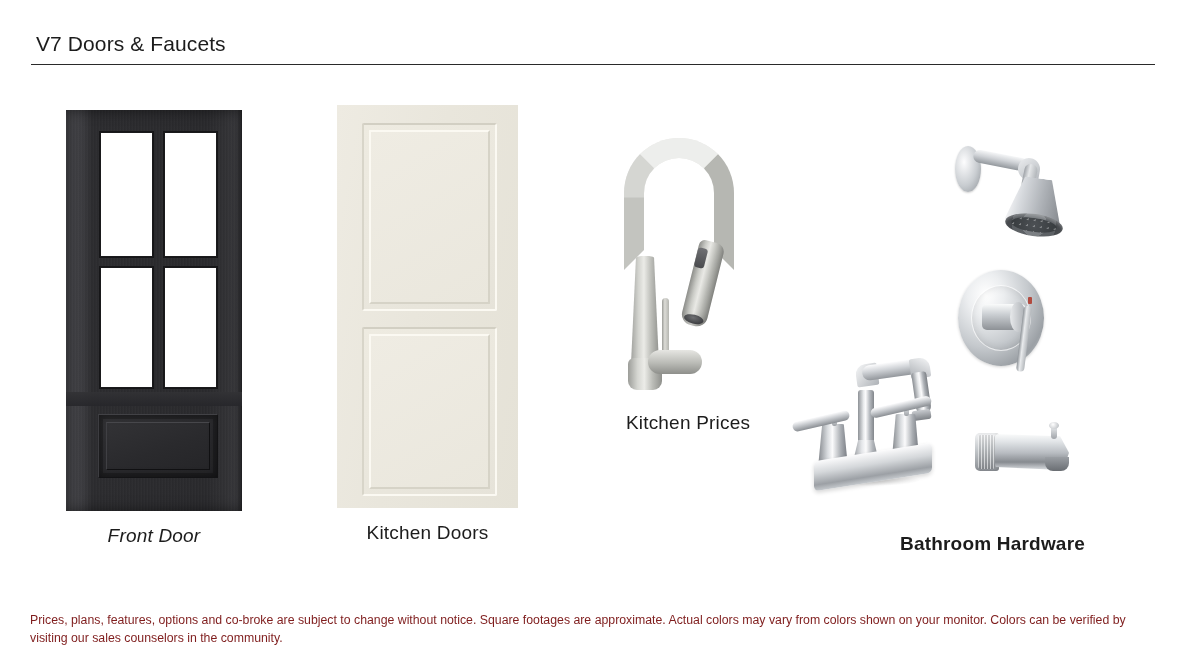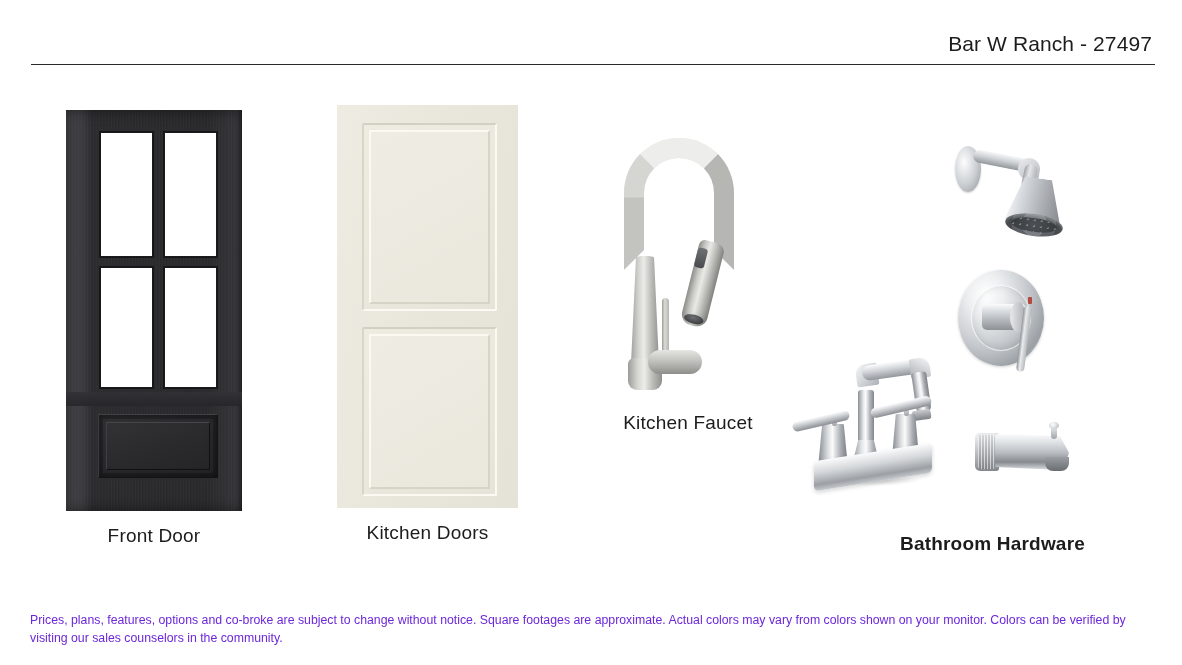--- a/index.html
+++ b/index.html
@@ -561,42 +561,42 @@
   }
   .ts-diverter-knob {
     position: absolute;
     left: 74px; top: -3px;
     width: 10px; height: 7px;
     border-radius: 50%;
     background: radial-gradient(circle at 40% 35%, #ffffff, #b0b4b9);
   }
 
   
-  .cap-front-door       { left: 66px;  top: 525px; width: 176px; }
+  .cap-front-door       { left: 66px;  top: 525px; width: 176px; font-style: italic; }
   .cap-interior-doors   { left: 337px; top: 522px; width: 181px; }
   .cap-kitchen-faucet   { left: 588px; top: 412px; width: 200px; }
   .cap-bathroom-hw      { left: 870px; top: 533px; width: 245px; font-weight: bold; }
 
   
   .footer {
     position: absolute;
     left: 30px;
     top: 612px;
     width: 1110px;
     font-size: 12.3px;
     line-height: 17.5px;
-    color: #6d28d9;
+    color: #7f1d1d;
     font-family: "Liberation Sans", sans-serif;
   }
 </style>
 </head>
 <body>
 
 <div class="header">
-  <div class="header-community">Bar W Ranch - 27497</div>
+  <div class="header-title">V7 Doors &amp; Faucets</div>
   <div class="header-rule"></div>
 </div>
 
 <div class="front-door-wrap">
   <div class="front-door">
     <div class="fd-lite l1"></div>
     <div class="fd-lite l2"></div>
     <div class="fd-lite l3"></div>
     <div class="fd-lite l4"></div>
     <div class="fd-midrail"></div>
@@ -616,21 +616,21 @@
 <div class="kitchen-faucet-wrap">
   <div class="kf-arc"></div>
   <div class="kf-arc-inner"></div>
   <div class="kf-spray"></div>
   <div class="kf-spray-btn"></div>
   <div class="kf-column"></div>
   <div class="kf-base"></div>
   <div class="kf-handle-stem"></div>
   <div class="kf-handle-hub"></div>
 </div>
-<div class="caption cap-kitchen-faucet">Kitchen Faucet</div>
+<div class="caption cap-kitchen-faucet">Kitchen Prices</div>
 
 <div class="showerhead-wrap">
   <div class="sh-escutcheon"></div>
   <div class="sh-arm1"></div>
   <div class="sh-arm-elbow"></div>
   <div class="sh-arm2"></div>
   <div class="sh-head"></div>
   <div class="sh-face"></div>
 </div>
 

